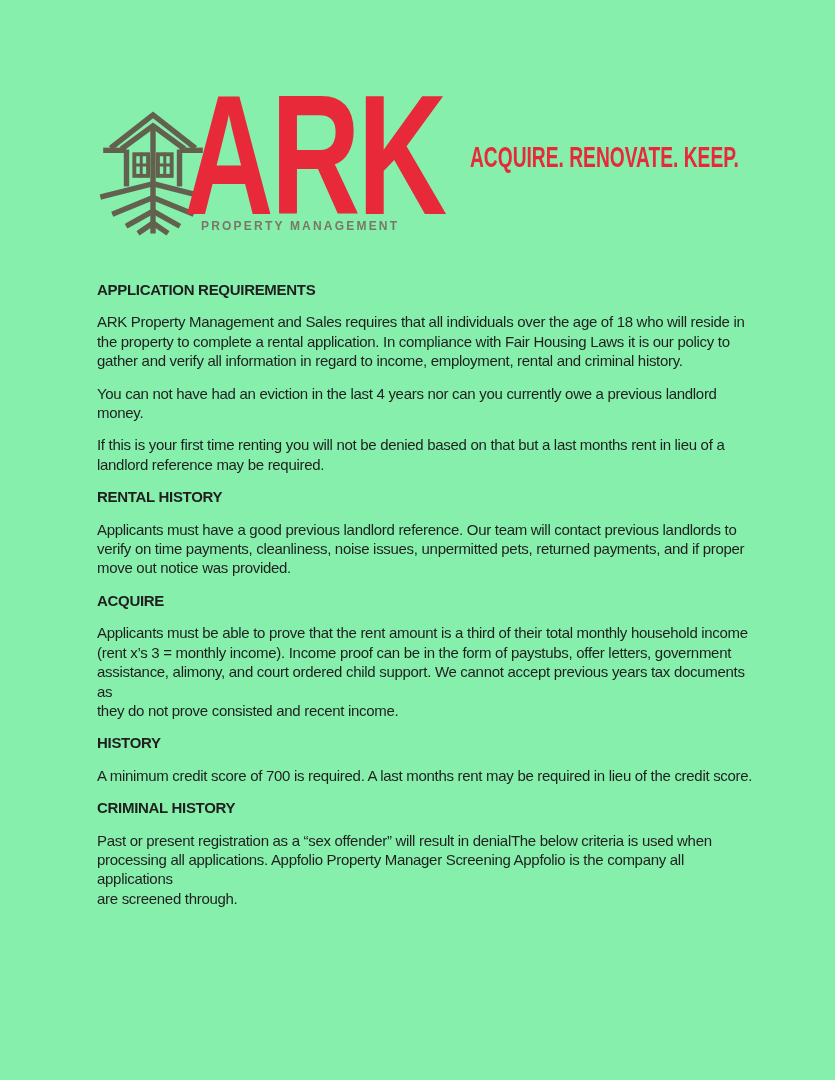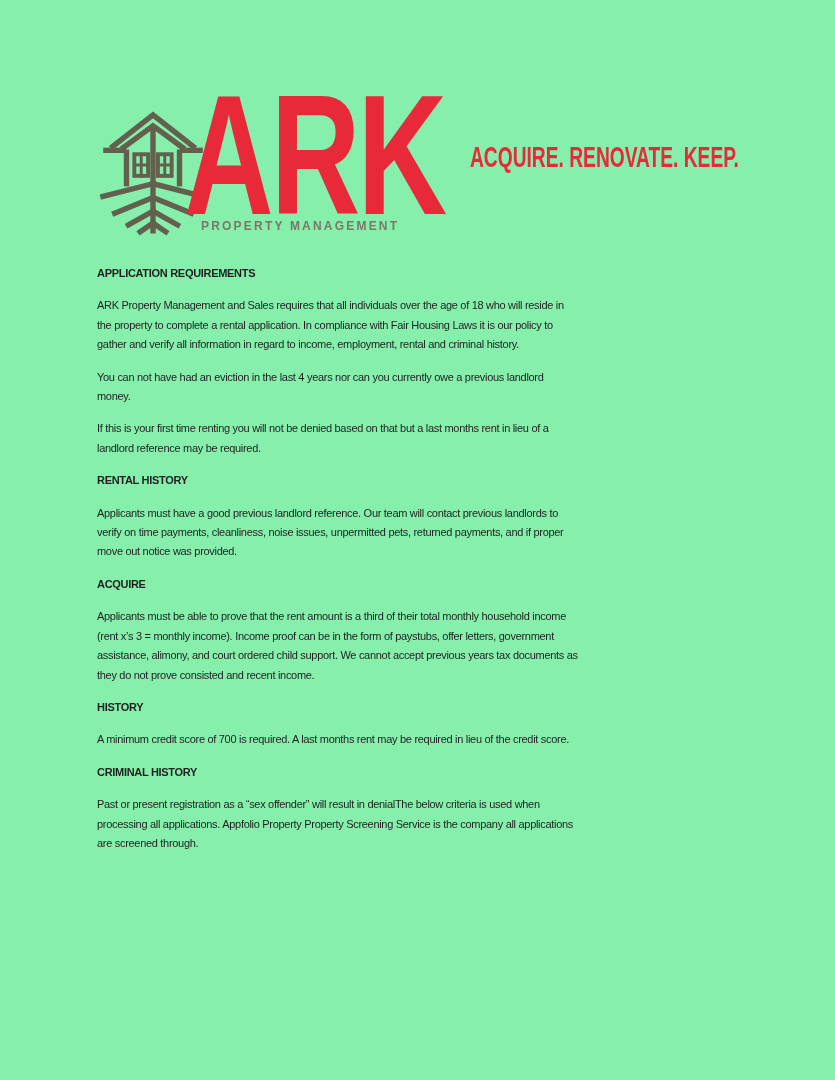--- a/index.html
+++ b/index.html
@@ -36,22 +36,22 @@
   .pm-text{
     position:absolute;left:201px;top:220px;
     font-size:12px;font-weight:700;line-height:1;
     letter-spacing:2.2px;
     color:#7b7768;
     white-space:nowrap;
   }
 
   
   .content{
-    position:absolute;left:97px;top:264px;width:665px;
-    font-size:11px;line-height:19.4px;letter-spacing:-0.3px;
+    position:absolute;left:97px;top:280px;width:665px;
+    font-size:15px;line-height:19.4px;letter-spacing:-0.3px;
   }
   .sec-heading{
     font-weight:700;
     margin:0 0 13px 0;
     white-space:pre-line;
   }
   .para{
     margin:0 0 13px 0;
     white-space:pre-line;
   }
@@ -107,17 +107,17 @@
 move out notice was provided.</p>
       <div class="sec-heading">ACQUIRE</div>
       <p class="para">Applicants must be able to prove that the rent amount is a third of their total monthly household income
 (rent x’s 3 = monthly income).  Income proof can be in the form of paystubs, offer letters, government
 assistance, alimony, and court ordered child support.  We cannot accept previous years tax documents as
 they do not prove consisted and recent income.</p>
       <div class="sec-heading">HISTORY</div>
       <p class="para">A minimum credit score of 700 is required. A last months rent may be required in lieu of the credit score.</p>
       <div class="sec-heading">CRIMINAL HISTORY</div>
       <p class="para">Past or present registration as a “sex offender” will result in denialThe below criteria is used when
-processing all applications. Appfolio Property Property Screening Service is the company all applications
+processing all applications. Appfolio Property Manager Screening Appfolio is the company all applications
 are screened through.</p>
     </div>
 
 </div>
 
 </body></html>

